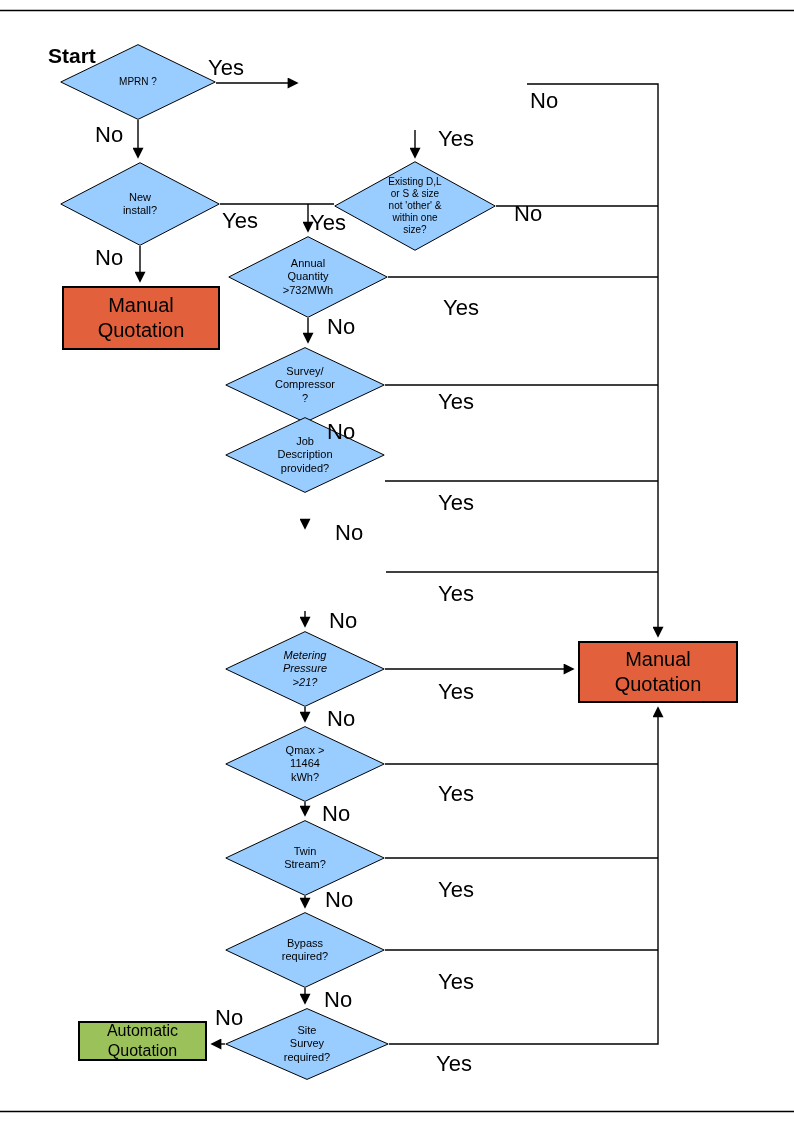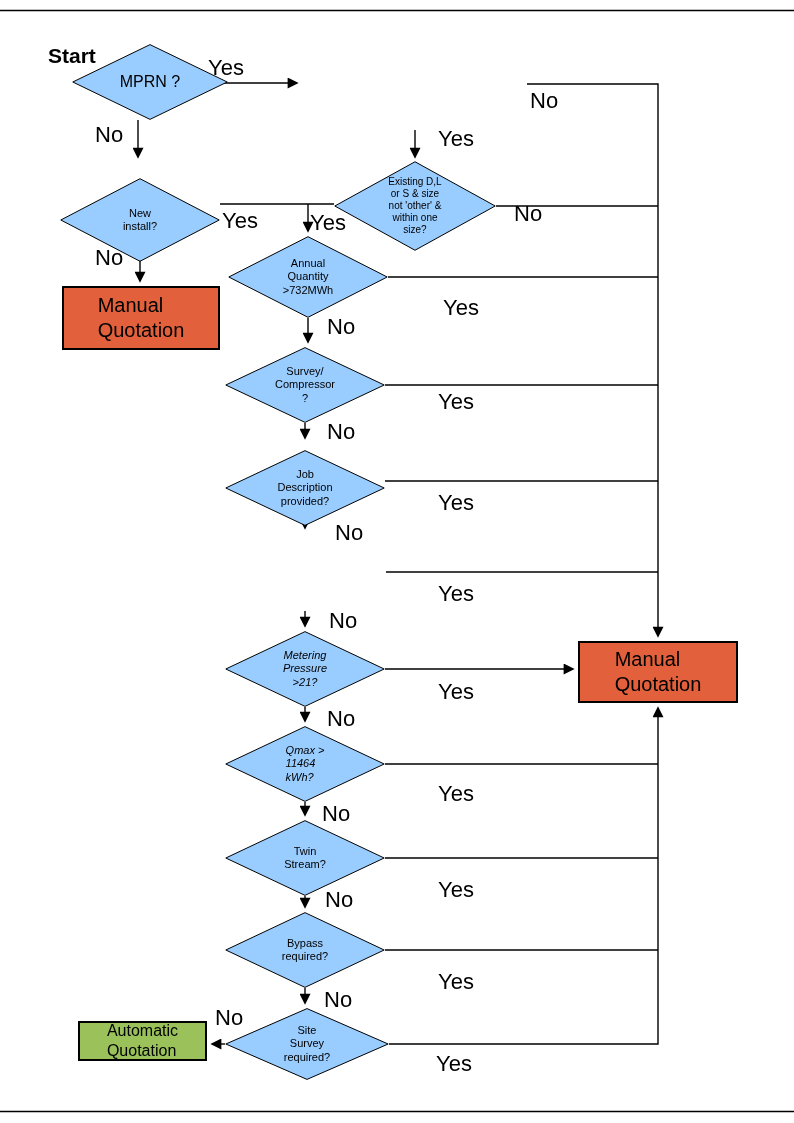--- a/index.html
+++ b/index.html
@@ -17,21 +17,21 @@
   .diamond .shape { position:absolute; left:0; top:0; width:100%; height:100%; }
   .diamond polygon { fill:var(--diamond-fill,#99CCFF); stroke:#000; stroke-width:1; }
   .dtext {
     position:absolute; inset:0; z-index:2;
     display:flex; align-items:center; justify-content:center;
     text-align:center; white-space:pre-line; line-height:1.2;
   }
   .box {
     position:absolute; z-index:2; border:2px solid #000; box-sizing:border-box;
     display:flex; align-items:center; justify-content:center;
-    white-space:pre-line; line-height:1.25;
+    text-align:center; white-space:pre-line; line-height:1.25;
   }
   .box.manual    { background:var(--manual-fill,#E2613C); }
   .box.automatic { background:var(--automatic-fill,#9BC25A); }
   .elabel { position:absolute; z-index:3; font-size:22px; }
   .start  { position:absolute; z-index:3; font-size:21px; font-weight:bold; }
 </style>
 </head>
 <body>
 
 <div id="page">
@@ -85,29 +85,29 @@
     <line x1="385" y1="950" x2="658" y2="950"></line>
     <line x1="305" y1="988" x2="305" y2="1003" marker-end="url(#arrow)"></line>
 
     <polyline points="389,1044 658,1044 658,708" marker-end="url(#arrow)"></polyline>
 
     <line x1="225" y1="1044" x2="212" y2="1044" marker-end="url(#arrow)"></line>
   </svg>
 
   <span class="start" style="left:48px;top:44px;">Start</span>
 
-  <div class="diamond" style="left:72px;top:44px;width:156px;height:76px;font-size:16px;">
+  <div class="diamond" style="left:60px;top:44px;width:156px;height:76px;font-size:10px;">
     <svg class="shape" viewBox="0 0 200 120" preserveAspectRatio="none">
       <polygon points="100,1 199,60 100,119 1,60" vector-effect="non-scaling-stroke"></polygon>
       </svg>
     <span class="dtext">MPRN ?</span>
   </div>
 
 
-  <div class="diamond" style="left:60px;top:178px;width:160px;height:84px;font-size:11px;">
+  <div class="diamond" style="left:60px;top:162px;width:160px;height:84px;font-size:11px;">
     <svg class="shape" viewBox="0 0 200 120" preserveAspectRatio="none">
       <polygon points="100,1 199,60 100,119 1,60" vector-effect="non-scaling-stroke"></polygon>
       </svg>
     <span class="dtext">New
 install?</span>
   </div>
 
   <div class="diamond" style="left:334px;top:161px;width:162px;height:90px;font-size:10px;">
     <svg class="shape" viewBox="0 0 200 120" preserveAspectRatio="none">
       <polygon points="100,1 199,60 100,119 1,60" vector-effect="non-scaling-stroke"></polygon>
@@ -130,21 +130,21 @@
 
   <div class="diamond" style="left:225px;top:347px;width:160px;height:76px;font-size:11px;">
     <svg class="shape" viewBox="0 0 200 120" preserveAspectRatio="none">
       <polygon points="100,1 199,60 100,119 1,60" vector-effect="non-scaling-stroke"></polygon>
       </svg>
     <span class="dtext">Survey/
 Compressor
 ?</span>
   </div>
 
-  <div class="diamond" style="left:225px;top:450px;width:160px;height:76px;font-size:11px;">
+  <div class="diamond" style="left:225px;top:417px;width:160px;height:76px;font-size:11px;">
     <svg class="shape" viewBox="0 0 200 120" preserveAspectRatio="none">
       <polygon points="100,1 199,60 100,119 1,60" vector-effect="non-scaling-stroke"></polygon>
       </svg>
     <span class="dtext">Job
 Description
 provided?</span>
   </div>
 
 
   <div class="diamond" style="left:225px;top:631px;width:160px;height:76px;font-size:11px;font-style:italic;">
@@ -153,21 +153,21 @@
       </svg>
     <span class="dtext">Metering
 Pressure
 &gt;21?</span>
   </div>
 
   <div class="diamond" style="left:225px;top:726px;width:160px;height:76px;font-size:11px;">
     <svg class="shape" viewBox="0 0 200 120" preserveAspectRatio="none">
       <polygon points="100,1 199,60 100,119 1,60" vector-effect="non-scaling-stroke"></polygon>
       </svg>
-    <span class="dtext" style="text-align:left;font-style:italic;">Qmax &gt;
+    <span class="dtext" style="text-align:center;">Qmax &gt;
 11464
 kWh?</span>
   </div>
 
   <div class="diamond" style="left:225px;top:820px;width:160px;height:76px;font-size:11px;">
     <svg class="shape" viewBox="0 0 200 120" preserveAspectRatio="none">
       <polygon points="100,1 199,60 100,119 1,60" vector-effect="non-scaling-stroke"></polygon>
       </svg>
     <span class="dtext">Twin
 Stream?</span>

